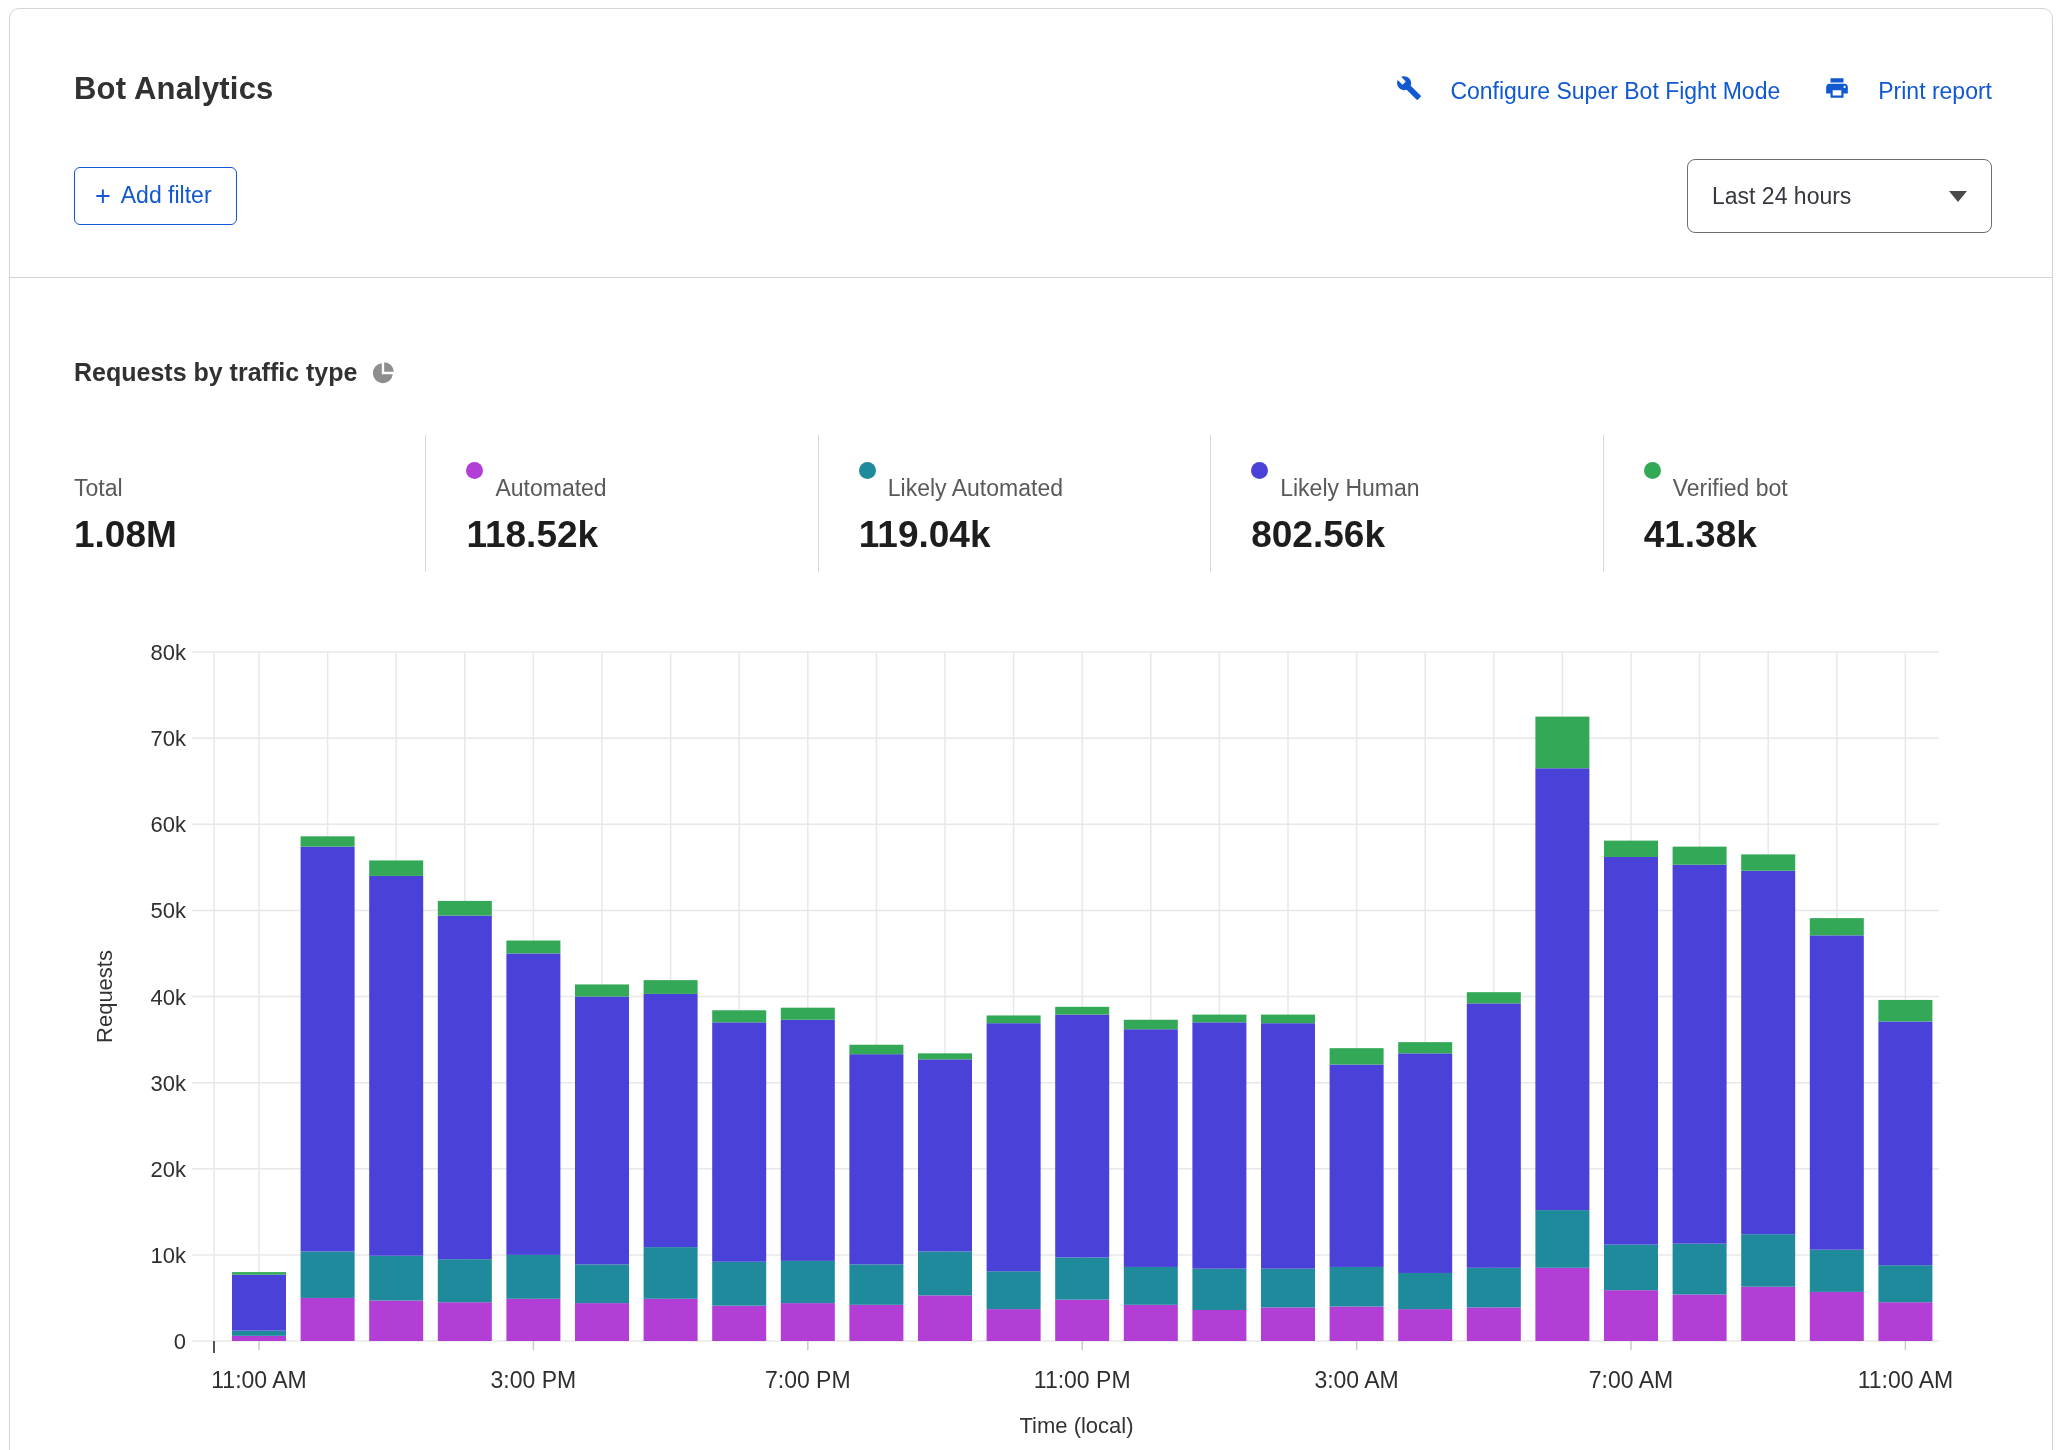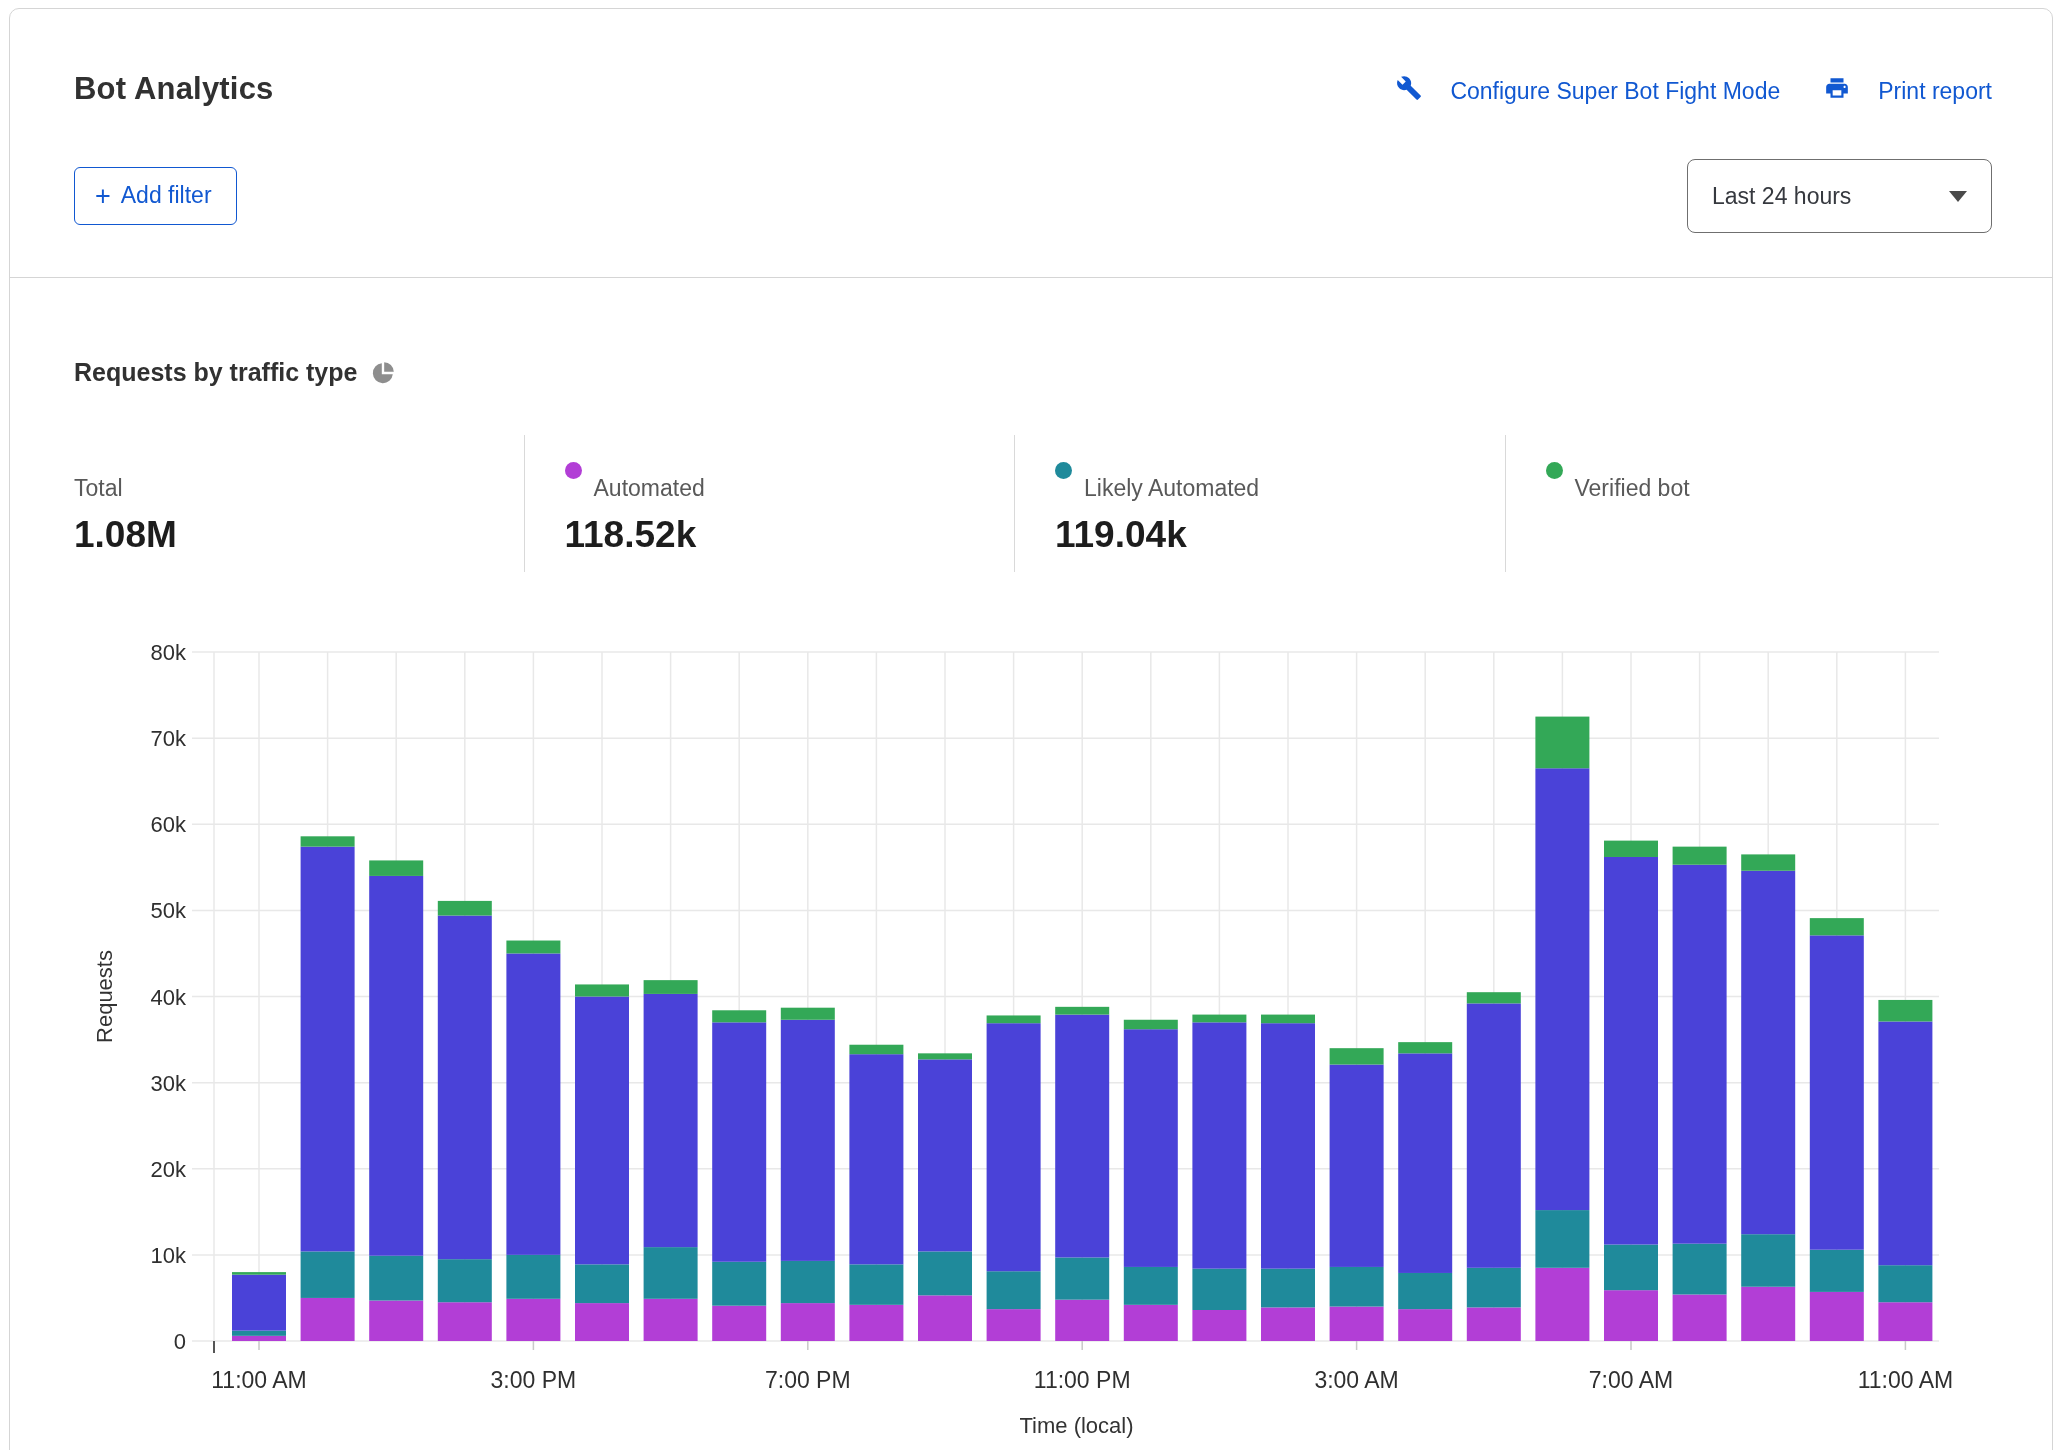--- a/index.html
+++ b/index.html
@@ -110,23 +110,31 @@
       </div>
       <div class="stat-col">
         <div class="stat-label-row">
           <span class="stat-dot" style="background: rgb(31, 138, 155);"></span>
           <span class="stat-label">Likely Automated</span>
         </div>
         <div class="stat-value">119.04k</div>
       </div>
       <div class="stat-col">
         <div class="stat-label-row">
+          <span class="stat-dot" style="background: rgb(74, 66, 216);"></span>
+          <span class="stat-label">Likely Human</span>
+        </div>
+        <div class="stat-value">802.56k</div>
+      </div>
+      <div class="stat-col">
+        <div class="stat-label-row">
           <span class="stat-dot" style="background: rgb(51, 168, 87);"></span>
           <span class="stat-label">Verified bot</span>
         </div>
+        <div class="stat-value">41.38k</div>
       </div>
     </div>
 
     <div class="chart-wrap" id="chart">
         <svg viewBox="0 0 1930 815">
           <line x1="118" y1="713" x2="1865" y2="713" stroke="#e8e8e8" stroke-width="1.5"></line>
           <text x="112" y="721" text-anchor="end" font-size="22" fill="#2f2f2f">0</text>
           <line x1="118" y1="626.875" x2="1865" y2="626.875" stroke="#e8e8e8" stroke-width="1.5"></line>
           <text x="112" y="634.875" text-anchor="end" font-size="22" fill="#2f2f2f">10k</text>
           <line x1="118" y1="540.75" x2="1865" y2="540.75" stroke="#e8e8e8" stroke-width="1.5"></line>

